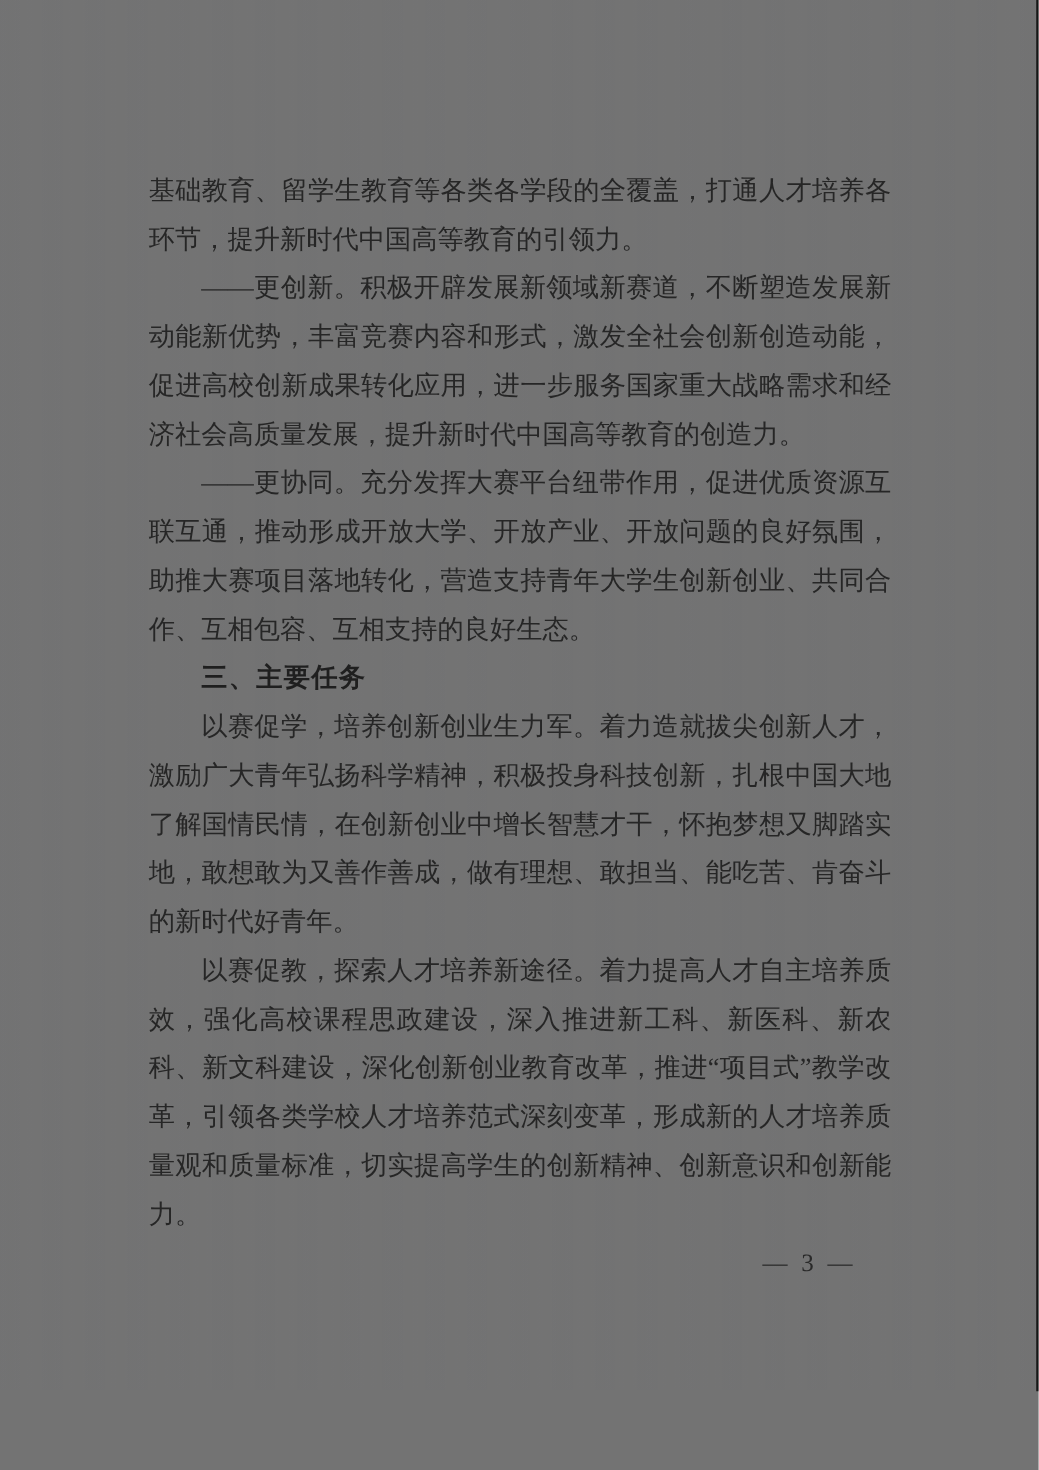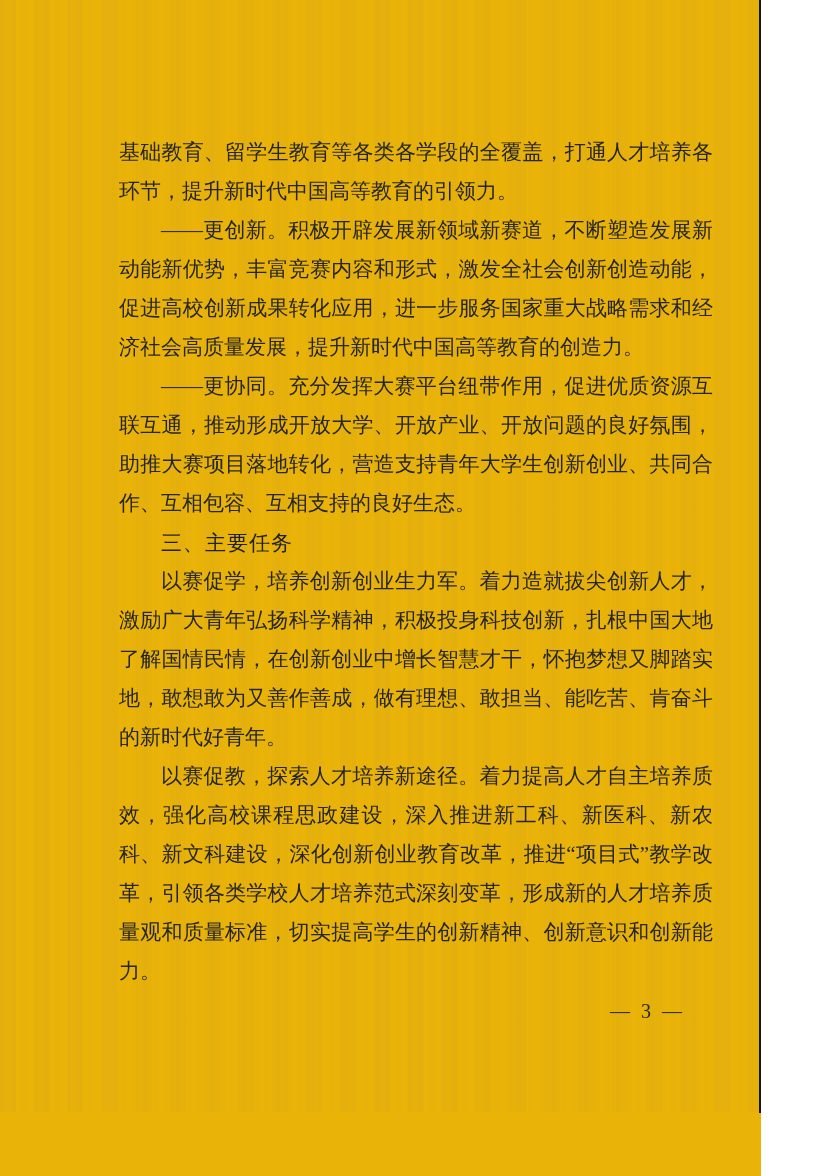--- a/index.html
+++ b/index.html
@@ -2,23 +2,23 @@
 <html><head>
 <meta charset="utf-8">
 <style>
   html, body {
     margin: 0;
     padding: 0;
     background: #ffffff;
   }
   .page {
     position: relative;
-    width: 761px;
+    width: 831px;
     height: 1176px;
-    background: #eab308;
+    background: #737373;
     overflow: hidden;
     font-family: "Liberation Serif", "DejaVu Serif", serif;
   }
   
   .scan-texture {
     position: absolute;
     left: 0; top: 0;
     width: 831px; height: 1112px;
     background:
       repeating-linear-gradient(90deg,
@@ -54,21 +54,21 @@
     padding: 0;
   }
   .text-block p.body {
     text-indent: 2em;
   }
   .text-block p.continuation {
     text-indent: 0;
   }
   .text-block p.heading {
     text-indent: 2em;
-    font-weight: normal;
+    font-weight: bold;
     font-family: "Liberation Sans", "DejaVu Sans", sans-serif;
     letter-spacing: 1px;
     color: #1f1f1f;
   }
   .page-number {
     position: absolute;
     left: 119px;
     top: 1000px;
     width: 594px;
     box-sizing: border-box;

